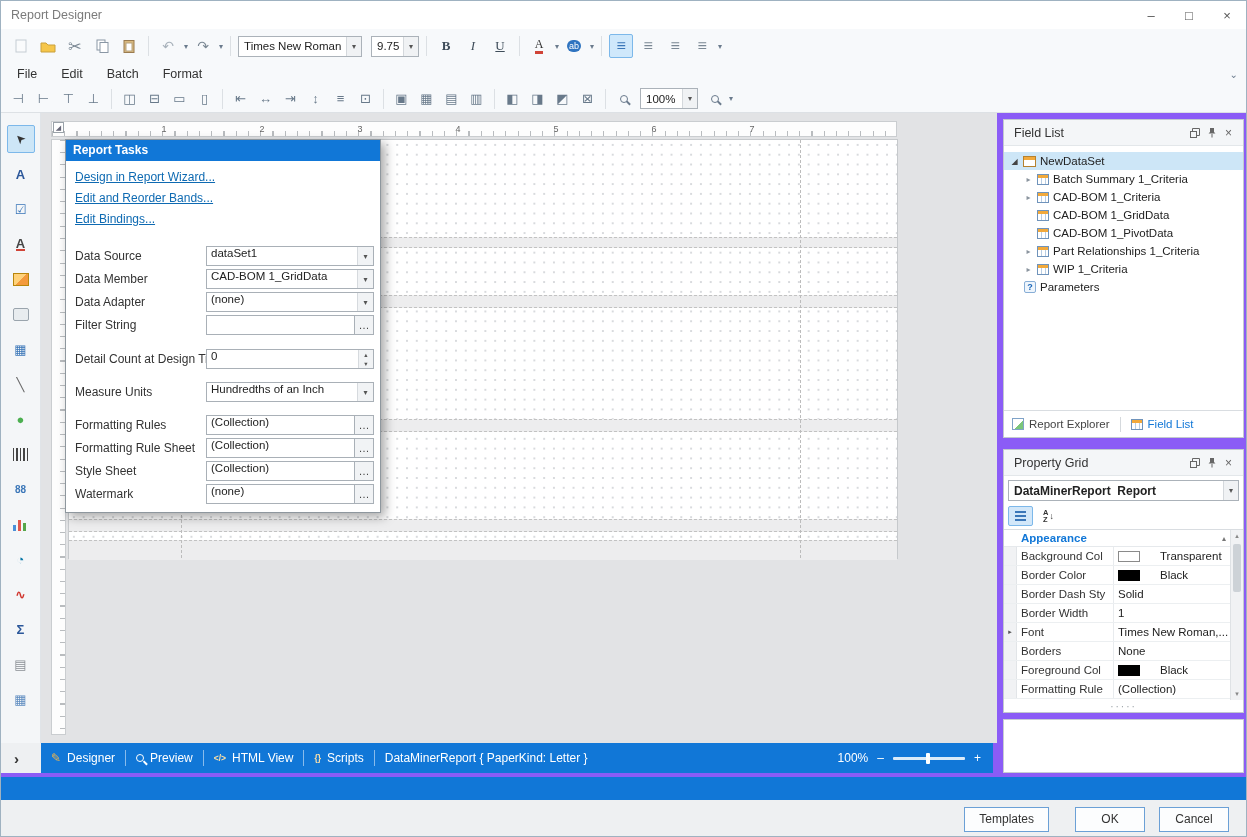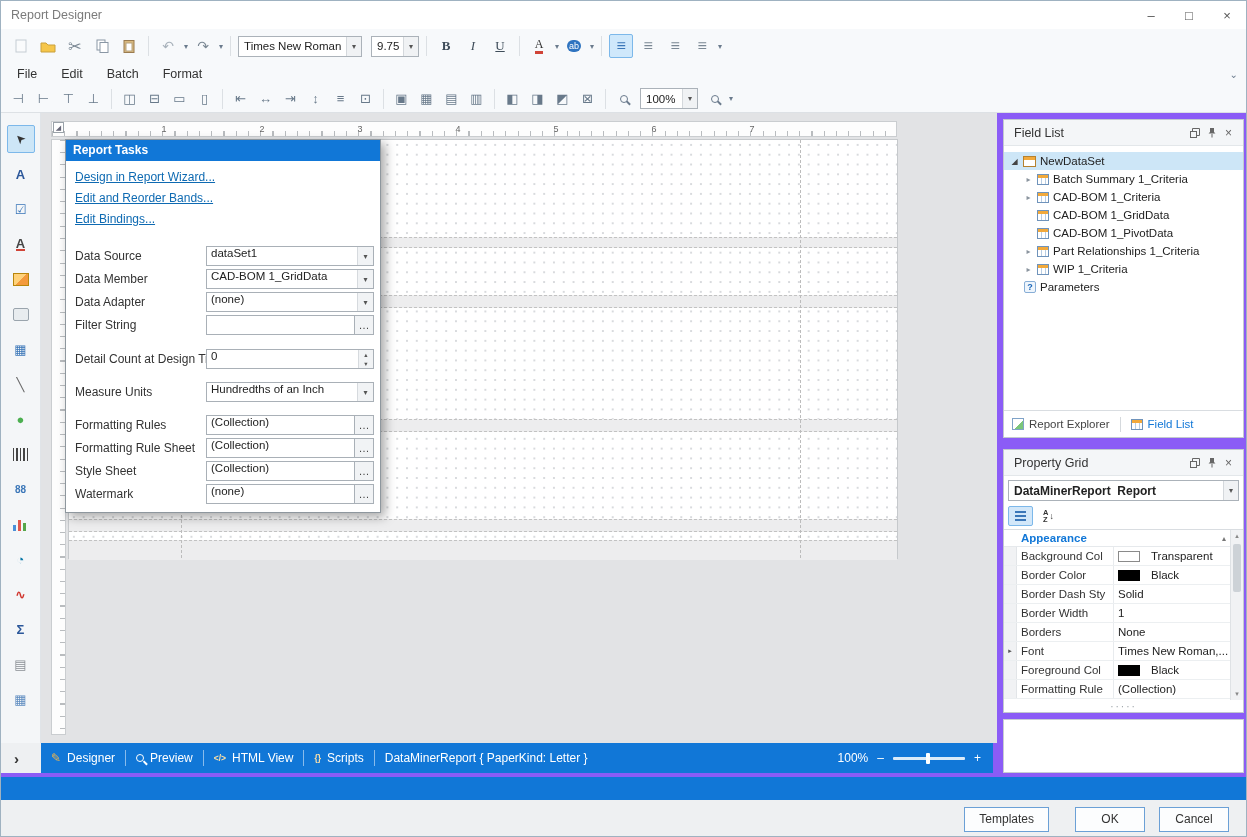--- a/index.html
+++ b/index.html
@@ -107,21 +107,21 @@
 .pg-head{height:17px;display:flex;align-items:center;border-bottom:1px solid #e6e9ec;position:relative;margin-right:13px}
 .pg-head .cat{color:#1177d7;font-weight:bold;font-size:11.5px;padding-left:17px}
 .pg-head .carr{position:absolute;right:4px;font-size:8px;color:#777}
 .pg-scroll{position:absolute;right:0;top:0;bottom:0;width:13px;background:#f1f2f4;border-left:1px solid #dfe2e5}
 .pg-sarr{height:12px;display:flex;align-items:center;justify-content:center;font-size:7px;color:#888}
 .pg-thumb{position:absolute;left:2px;right:2px;top:14px;height:48px;background:#cdd2d7;border-radius:2px}
 .pg-sdn{position:absolute;bottom:0;left:0;right:0}
 .pg-row{height:19px;display:flex;border-bottom:1px solid #eceff1;margin-right:13px}
 .pg-gut{width:13px;background:#f1f2f4;border-right:1px solid #e2e5e8;display:flex;align-items:center;justify-content:center;font-size:7px;color:#555;flex:none}
 .pg-name{width:97px;padding-left:4px;font-size:11.5px;color:#333;display:flex;align-items:center;border-right:1px solid #e8ebee;white-space:nowrap;overflow:hidden;flex:none}
-.pg-val{flex:1;padding-left:4px;font-size:11.5px;color:#222;display:flex;align-items:center;gap:11px;white-space:nowrap;overflow:hidden}
+.pg-val{flex:1;padding-left:4px;font-size:11.5px;color:#222;display:flex;align-items:center;gap:20px;white-space:nowrap;overflow:hidden}
 .sw{width:22px;height:11px;border:1px solid #5a5a5a;flex:none}
 .sw.trans{background:#fff;border-color:#8a8a8a}
 .sw.black{background:#000;border-color:#000}
 .pg-dots{position:absolute;left:0;right:0;bottom:0;height:12px;display:flex;align-items:center;justify-content:center;color:#9aa0a6;font-size:10px;letter-spacing:2px}
 .dock-empty{position:absolute;left:1002px;top:718px;width:241px;height:54px;background:#fff;border:1px solid #c8cdd2}
 
 
 .status{position:absolute;left:40px;top:742px;width:952px;height:30px;background:#1177d7;display:flex;align-items:center;color:#fff;font-size:12px}
 .st-item{display:flex;align-items:center;gap:6px;padding:0 10px;height:100%}
 .st-sep{width:1px;height:16px;background:rgba(255,255,255,.5);flex:none}
@@ -557,31 +557,31 @@
           </span>
         </div>
       <div class="pg-row">
           <span class="pg-gut"></span>
           <span class="pg-name">Border Width</span>
           <span class="pg-val">
             <span>1</span>
           </span>
         </div>
       <div class="pg-row">
+          <span class="pg-gut">▸</span>
+          <span class="pg-name">Font</span>
+          <span class="pg-val">
+            <span>Times New Roman,...</span>
+          </span>
+        </div>
+      <div class="pg-row">
           <span class="pg-gut"></span>
           <span class="pg-name">Borders</span>
           <span class="pg-val">
             <span>None</span>
-          </span>
-        </div>
-      <div class="pg-row">
-          <span class="pg-gut">▸</span>
-          <span class="pg-name">Font</span>
-          <span class="pg-val">
-            <span>Times New Roman,...</span>
           </span>
         </div>
       <div class="pg-row">
           <span class="pg-gut"></span>
           <span class="pg-name">Foreground Col</span>
           <span class="pg-val">
             <span class="sw black"></span>
             <span>Black</span>
           </span>
         </div>

